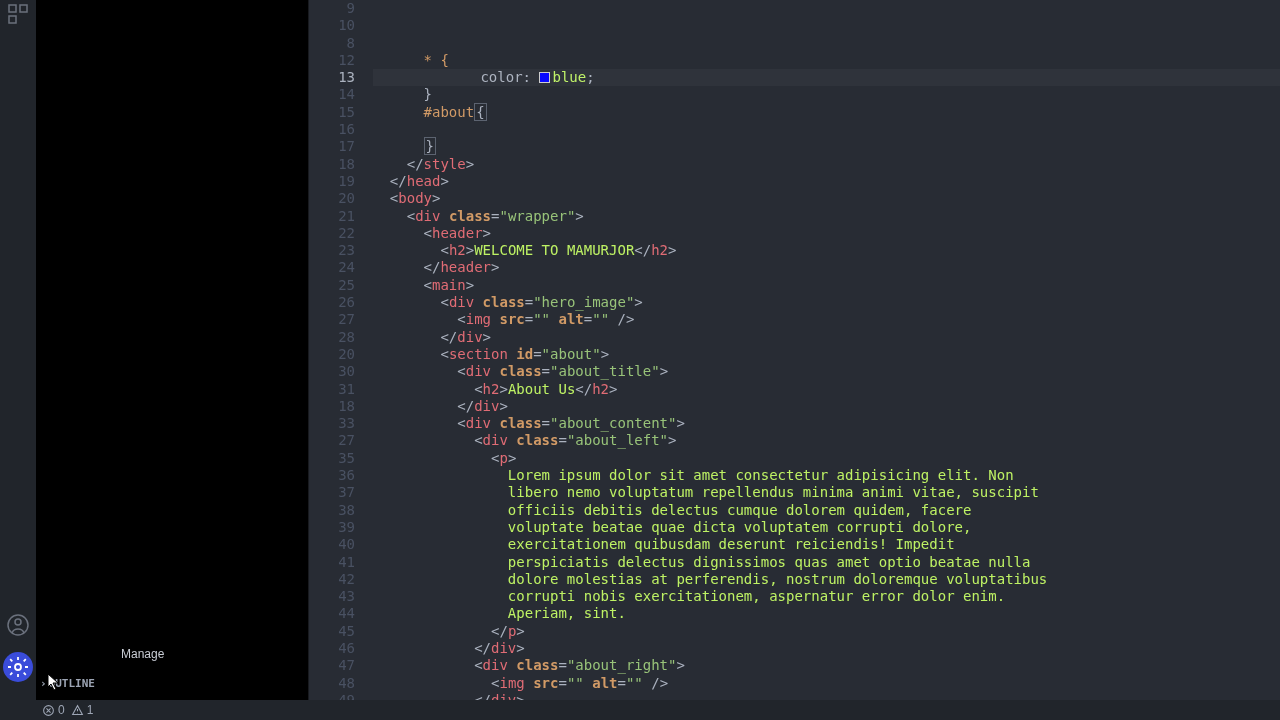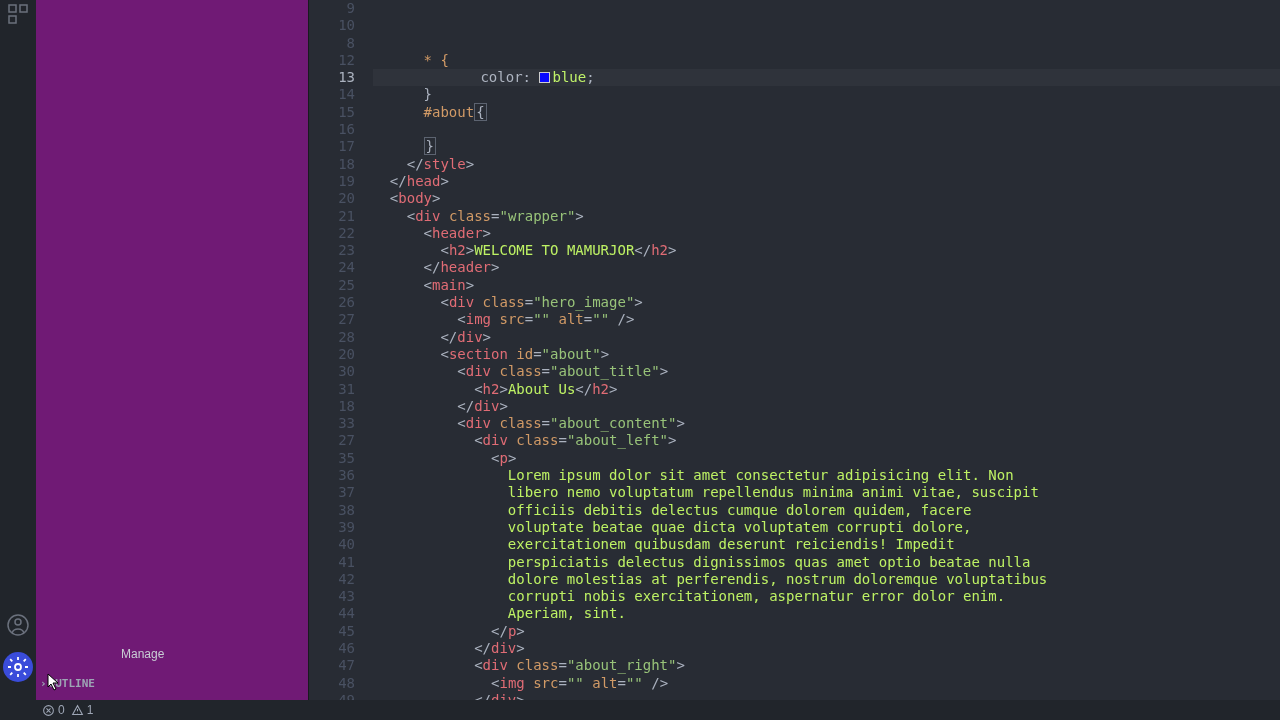--- a/index.html
+++ b/index.html
@@ -25,21 +25,21 @@
 }
 .activity-bar .top-icons { display: flex; flex-direction: column; gap: 18px; width: 100%; align-items: center;}
 .activity-bar .bottom-icons { margin-top: auto; margin-bottom: 38px; display: flex; flex-direction: column; gap: 15px; align-items: center;}
 .activity-icon { width: 24px; height: 24px; color: #6b717d; cursor: pointer; display:flex; align-items:center; justify-content:center;}
 .activity-icon svg { width: 24px; height: 24px; }
 .activity-icon.highlight { background: #3a4cda; border-radius: 50%; width:30px; height:30px; color:#fff;}
 .sidebar {
   position: absolute;
   left: 36px; top: 0; bottom: 20px;
   width: 273px;
-  background: #701a75;
+  background: #000000;
   border-right: 1px solid #181a1f;
 }
 .outline-header {
   position: absolute;
   bottom: 10px; left: 4px;
   font-size: 11px;
   font-weight: 700;
   color: #9da5b4;
   display: flex;
   align-items: center;
@@ -75,21 +75,21 @@
 .gutter .ln.active { color: #abb2bf; }
 .code {
   flex: 1;
   white-space: pre;
   padding-top: 0;
   position: relative;
 }
 .code .line { height: 17.3px; }
 
 .c-tag { color: #e06c75; }
-.c-attr { color: #d19a66; }
+.c-attr { color: #d19a66; font-weight: bold; }
 .c-str { color: #98c379; }
 .c-punc { color: #abb2bf; }
 .c-sel { color: #d19a66; }
 .c-prop { color: #abb2bf; margin-left: 40px; }
 .c-val { color: #bef264; }
 .c-text { color: #bef264; }
 .c-swatch { display:inline-block; width:11px; height:11px; background:#0000ff; border:1px solid #ccc; vertical-align:-1px; margin-right:2px;}
 .cursor-line-bg {
   position: absolute;
   left: 0; right: 0;

